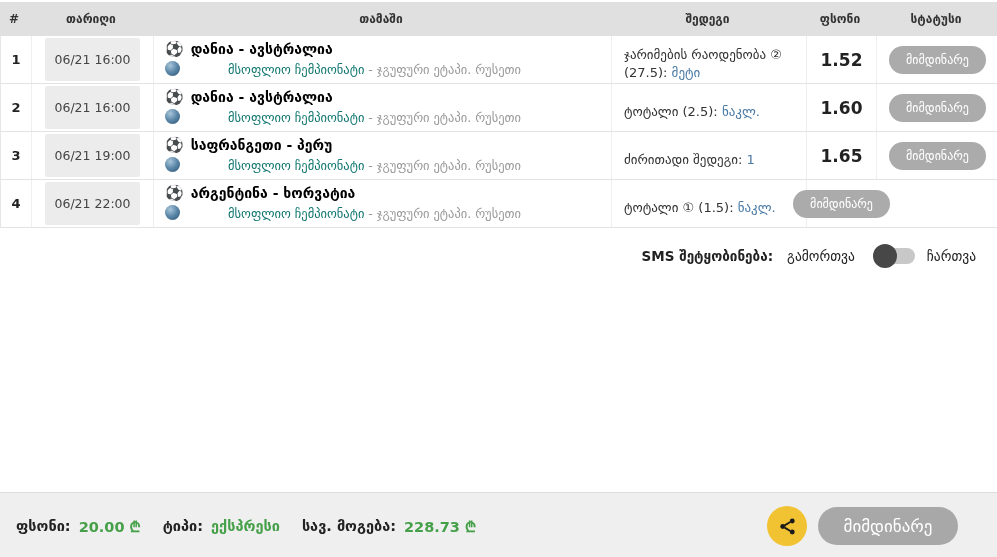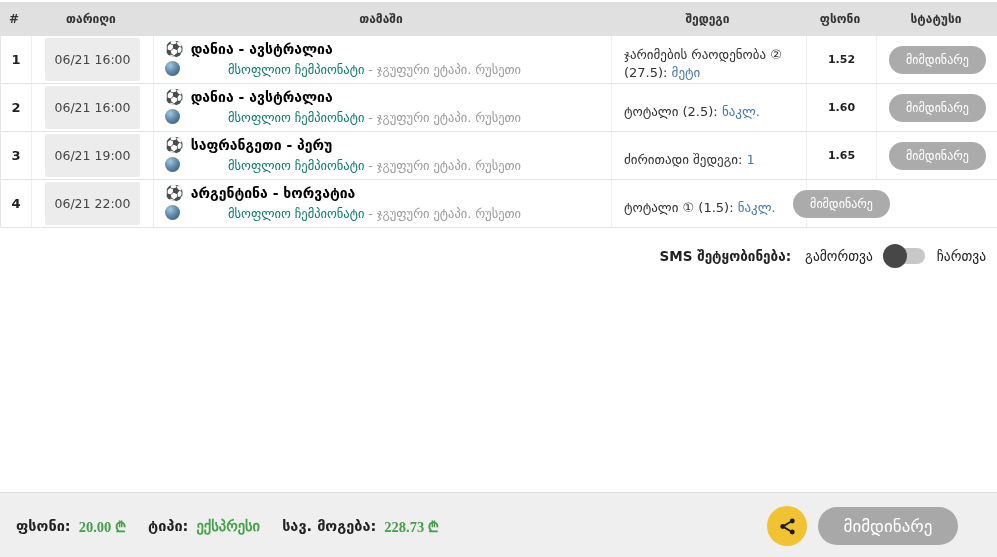--- a/index.html
+++ b/index.html
@@ -62,38 +62,38 @@
   .league-link { font-size:12.5px; color:#0f766e;margin-left:41px; }
   .league-suffix { font-size:12.5px; color:#999;text-align:right; }
   .c-result {
     display:flex; align-items:center;
     font-size:13px; color:#333;
     padding:8px 18px 0 12px; line-height:18px;
   }
   .result-link { color:#4a7aa5; }
   .c-coef {
     display:flex; align-items:center; justify-content:center;
-    font-size:11px; font-weight:bold; color:#222;
+    font-size:17px; font-weight:bold; color:#222;
   }
   .c-status { display:flex; align-items:center; justify-content:center; }
   .status-pill {
     background:#ababab; color:#fff;
     font-size:12px; padding:7px 17px; border-radius:15px;
     white-space:nowrap;
   }
 
   
   .sms-row {
     margin-top:20px;
     display:flex; align-items:center; justify-content:flex-end;
-    padding-right:11px;
+    padding-right:21px;
     font-size:13.5px; color:#222;
   }
   .sms-label { font-weight:bold; margin-right:14px; }
-  .sms-off { margin-right:12px; }
+  .sms-off { margin-right:20px; }
   .sms-on { margin-left:12px; }
   .toggle {
     position:relative; width:40px; height:16px;
     background:#c8c8c8; border-radius:8px;
     cursor:pointer;
   }
   .toggle .knob {
     position:absolute; left:-2px; top:-4px;
     width:24px; height:24px; border-radius:50%;
     background:#474747;
@@ -102,21 +102,21 @@
   
   .footer {
     position:absolute; left:0; bottom:0;
     width:997px; height:67px;
     background:#efefef; border-top:1px solid #dcdcdc;
     display:flex; align-items:center;
     padding-left:16px;
     font-size:14.5px;
   }
   .f-label { font-weight:bold; color:#222; margin-right:8px; }
-  .f-value { font-weight:bold; color:#45a049; margin-right:22px;font-family:Liberation Serif, serif; }
+  .f-value { font-weight:bold; color:#45a049; margin-right:22px; }
   .share-btn {
     position:absolute; right:190px; top:50%; transform:translateY(-50%);
     width:40px; height:40px; border-radius:50%;
     background:#f1c232; border:none;
     display:flex; align-items:center; justify-content:center;
     cursor:pointer;
   }
   .submit-btn {
     position:absolute; right:39px; top:50%; transform:translateY(-50%);
     width:140px; height:38px; border-radius:19px;

